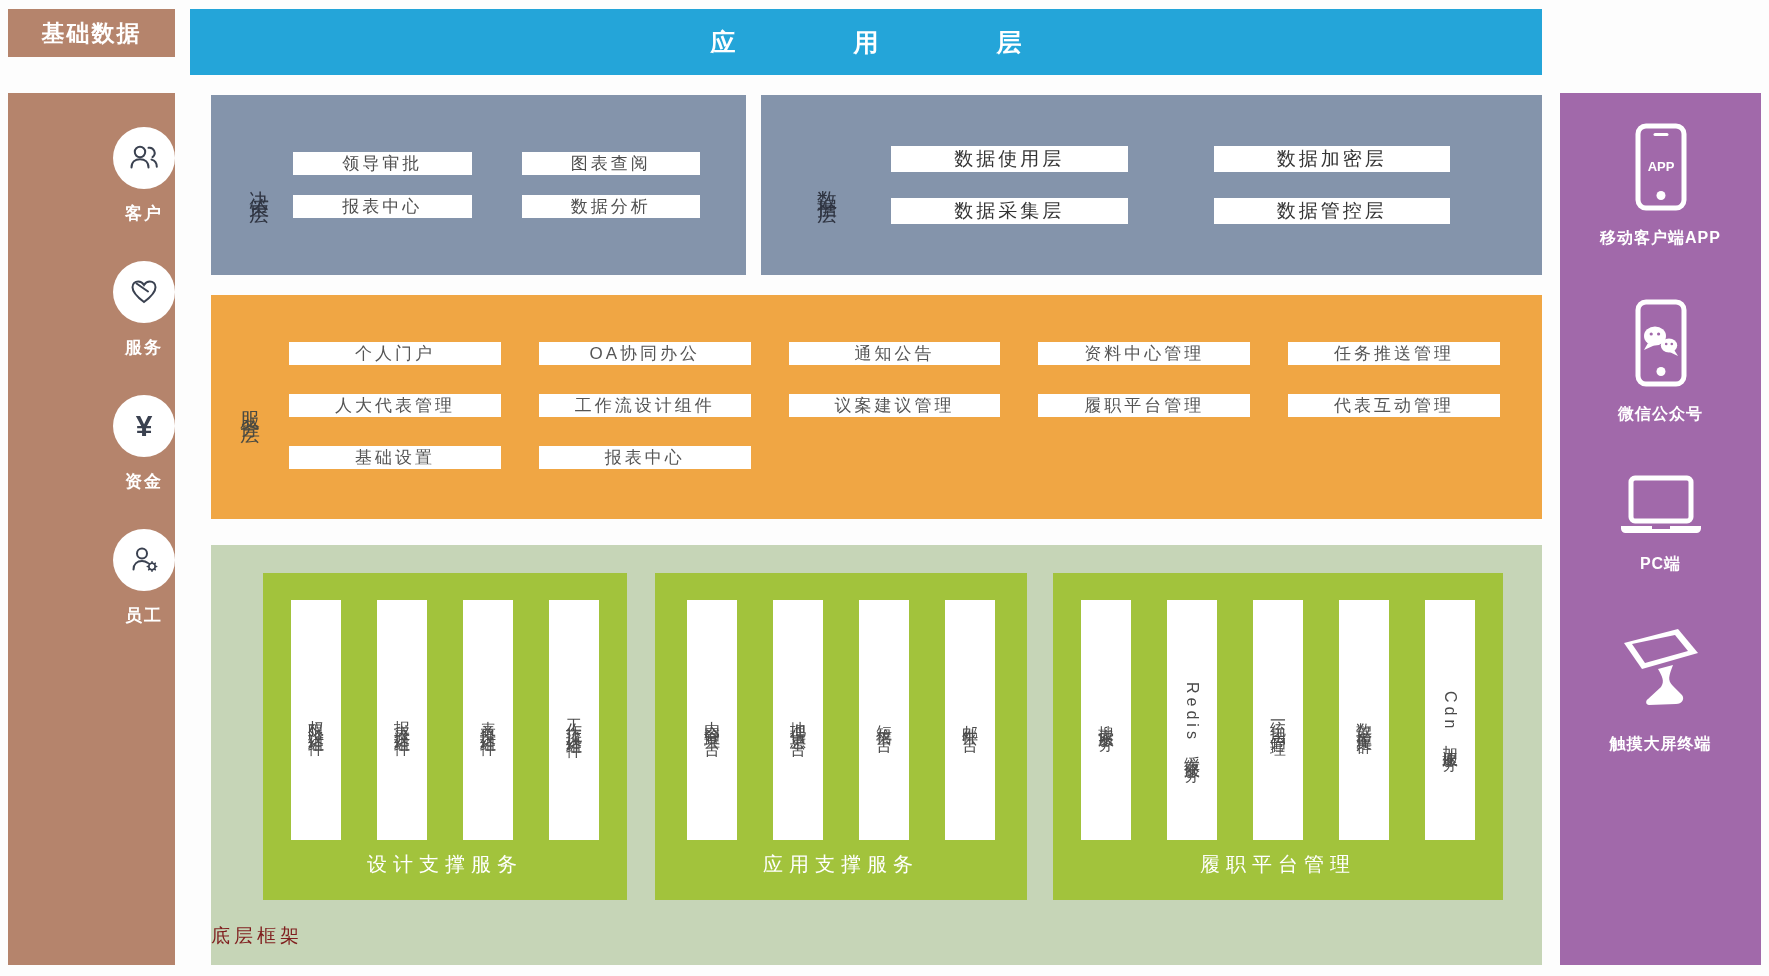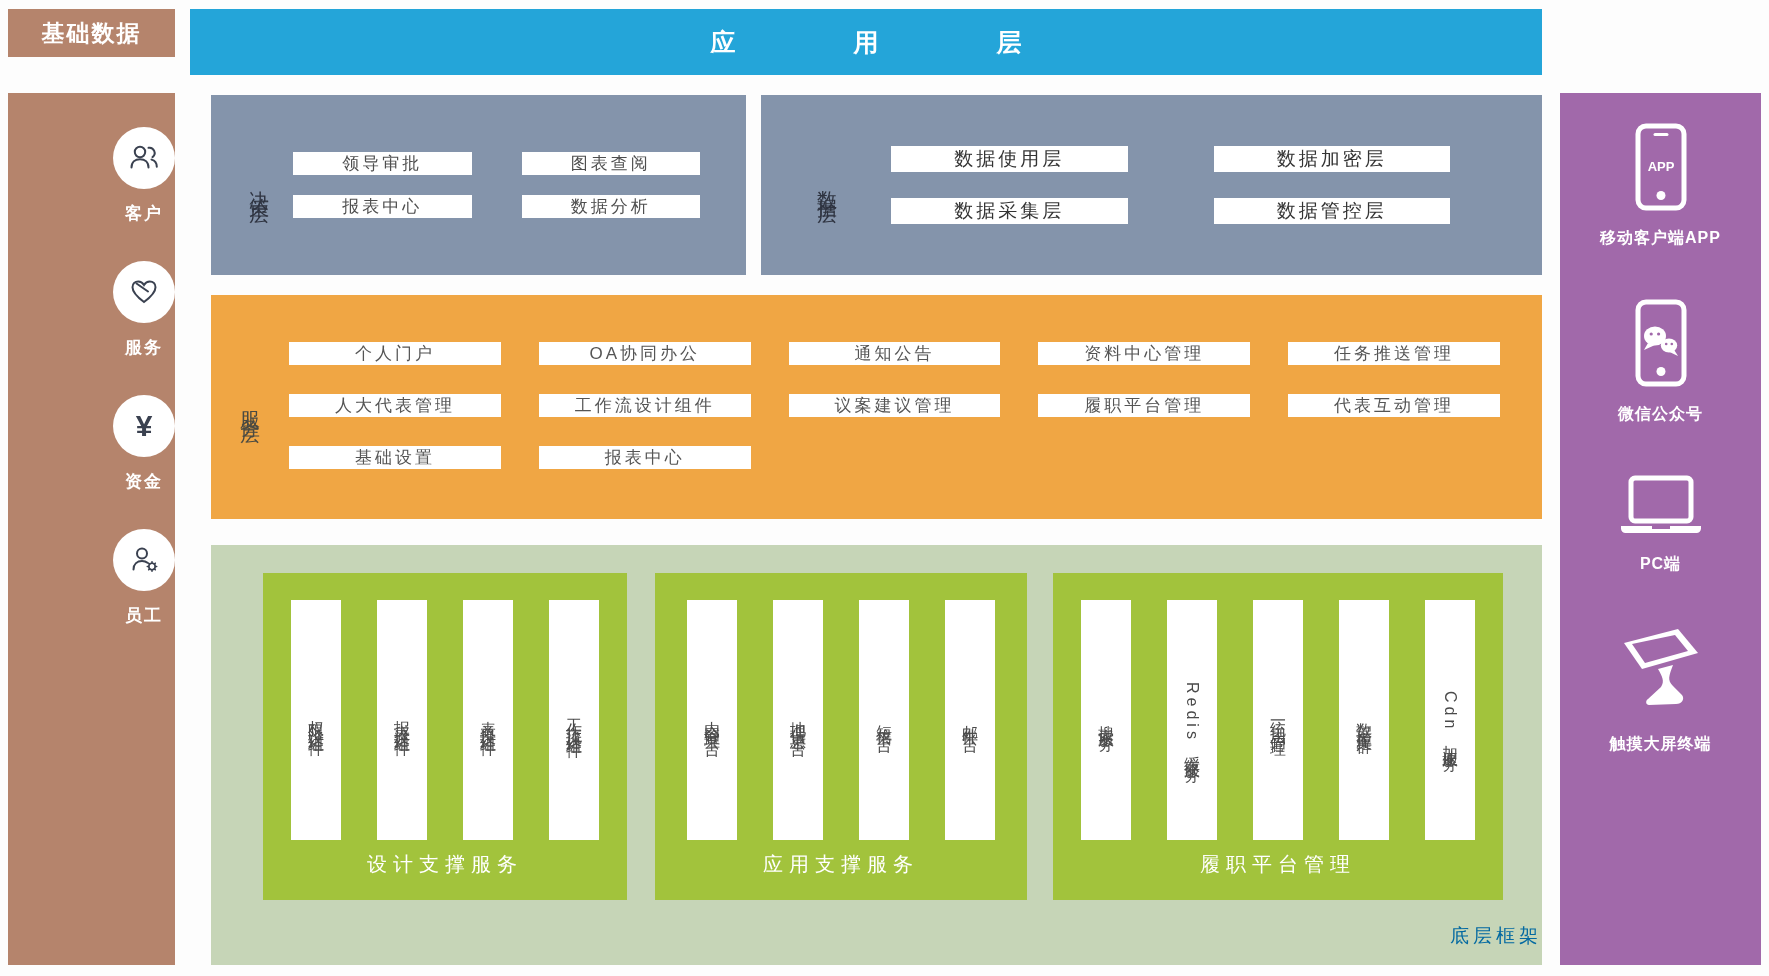--- a/index.html
+++ b/index.html
@@ -39,21 +39,21 @@
   .service .grid{flex:1;display:grid;grid-template-columns:repeat(5,1fr);grid-template-rows:1fr 1fr 1fr;column-gap:38px;row-gap:29px;margin-left:16px;}
   .service .btn{color:#555;}
 
   
   .foundation{position:absolute;left:211px;top:545px;width:1331px;height:420px;background:#c6d5b7;}
   .fgroup{position:absolute;top:28px;height:327px;background:#a2c33c;}
   .fgroup .cards{display:flex;justify-content:center;gap:36px;padding-top:27px;}
   .fcard{width:50px;height:240px;background:#fff;display:flex;align-items:center;justify-content:center;}
   .fcard span{writing-mode:vertical-rl;font-size:16px;color:#4a4a4a;letter-spacing:4px;line-height:1;}
   .fgroup-label{position:absolute;left:0;right:0;bottom:22px;text-align:center;color:#fff;font-size:20px;letter-spacing:6px;}
-  .foundation-label{position:absolute;left:0;right:0;bottom:16px;text-align:right;color:#0369a1;font-size:19px;letter-spacing:4px;}
+  .foundation-label{position:absolute;left:0;right:0;bottom:16px;text-align:left;color:#7f1d1d;font-size:19px;letter-spacing:4px;}
   .g1{left:52px;width:364px;}
   .g2{left:444px;width:372px;}
   .g3{left:842px;width:450px;}
 
   
   .rs-header{position:absolute;left:1560px;top:9px;width:201px;height:66px;background:#a169aa;
     display:flex;align-items:center;justify-content:center;color:#fff;font-size:23px;font-weight:bold;letter-spacing:2px;}
   .rs-body{position:absolute;left:1560px;top:93px;width:201px;height:872px;background:#a169aa;
     display:flex;flex-direction:column;align-items:center;padding-top:30px;box-sizing:border-box;gap:20px;}
   .rs-item{display:flex;flex-direction:column;align-items:center;margin-bottom:30px;}

